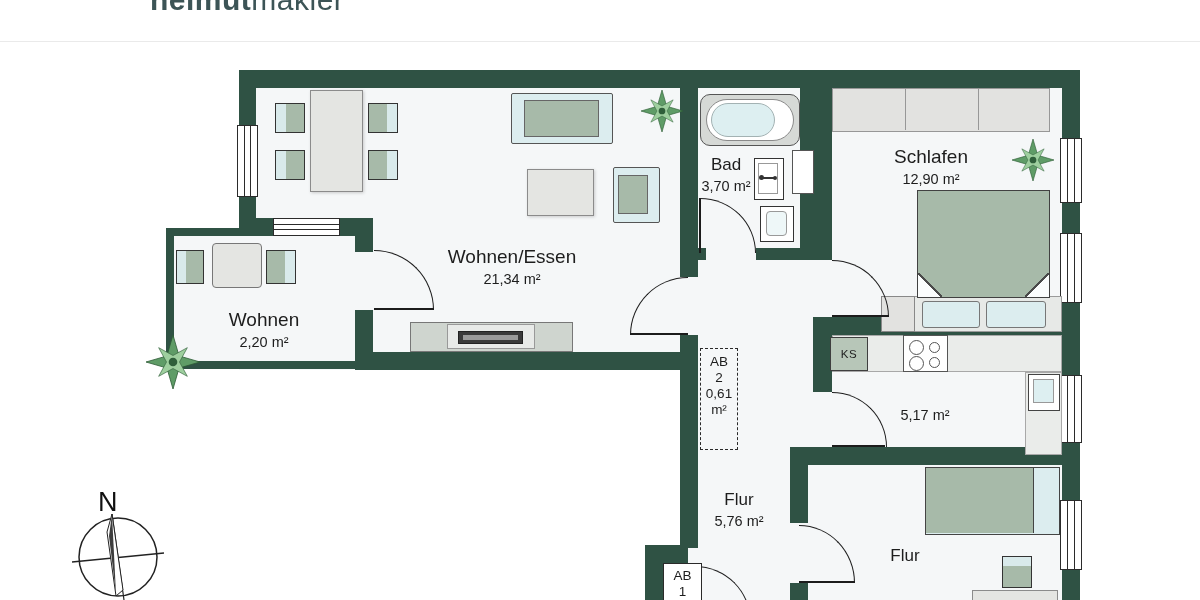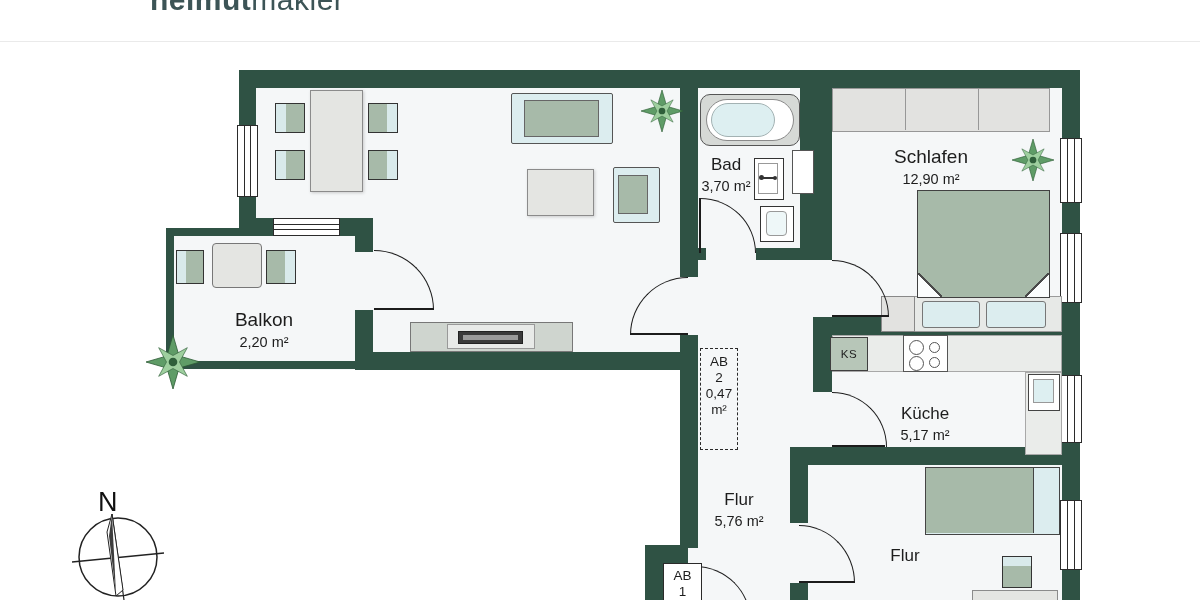--- a/index.html
+++ b/index.html
@@ -178,48 +178,51 @@
 
   <div class="arc arc-tr" style="left:832px;top:392px;width:55px;height:55px;"></div>
   <div class="leaf" style="left:832px;top:445px;width:53px;height:2px;"></div>
 
   <div class="arc arc-tr" style="left:799px;top:525px;width:56px;height:58px;"></div>
   <div class="leaf" style="left:799px;top:581px;width:56px;height:2px;"></div>
 
   <div class="arc arc-tr" style="left:695px;top:566px;width:56px;height:56px;"></div>
   <div class="leaf" style="left:694px;top:566px;width:2px;height:34px;"></div>
 
+  <div class="lbl" style="left:512px;top:246px;">
+    <div class="nm">Wohnen/Essen</div>
+    <div class="ar">21,34 m²</div>
+  </div>
   <div class="lbl" style="left:264px;top:309px;">
-    <div class="nm">Balkon</div>
+    <div class="nm">Wohnen</div>
     <div class="ar">2,20 m²</div>
   </div>
   <div class="lbl sm" style="left:726px;top:155px;">
     <div class="nm">Bad</div>
     <div class="ar">3,70 m²</div>
   </div>
   <div class="lbl" style="left:931px;top:146px;">
     <div class="nm">Schlafen</div>
     <div class="ar">12,90 m²</div>
   </div>
   <div class="lbl sm" style="left:925px;top:404px;">
-    <div class="nm">Küche</div>
     <div class="ar">5,17 m²</div>
   </div>
   <div class="lbl sm" style="left:739px;top:490px;">
     <div class="nm">Flur</div>
     <div class="ar">5,76 m²</div>
   </div>
   <div class="lbl sm" style="left:905px;top:546px;">
     <div class="nm">Flur</div>
   </div>
 
   <div class="dash-box" style="left:700px;top:348px;width:38px;height:102px;">
     <div>AB</div>
     <div>2</div>
-    <div>0,47</div>
+    <div>0,61</div>
     <div>m²</div>
   </div>
   <div class="ab1-box" style="left:663px;top:563px;width:39px;height:40px;">
     <div>AB</div>
     <div>1</div>
   </div>
 
   <svg class="abs" style="left:641px;top:88px;" width="42" height="46" viewBox="0 0 40 40">
     <polygon points="20,0 24.5,15.5 40,20 24.5,24.5 20,40 15.5,24.5 0,20 15.5,15.5" fill="#5f9c67" stroke="#2d5c35" stroke-width="0.6"></polygon>
     <polygon points="20,5 23.4,16.6 35,20 23.4,23.4 20,35 16.6,23.4 5,20 16.6,16.6" fill="#9ecf9e" stroke="#3c6b44" stroke-width="0.5" transform="rotate(45 20 20)"></polygon>

